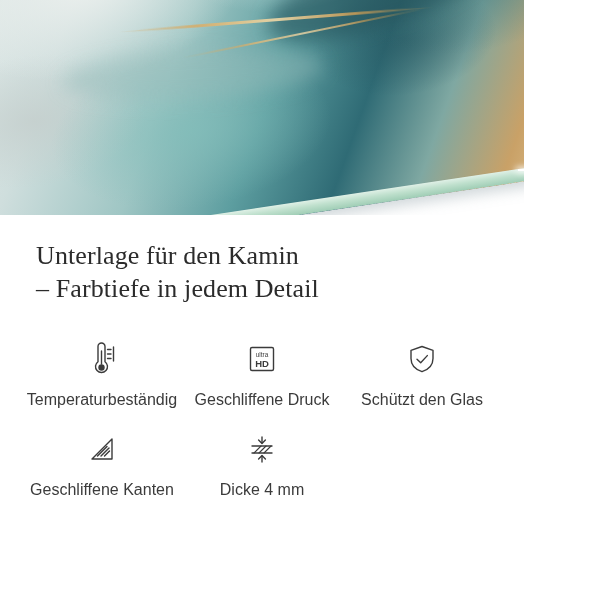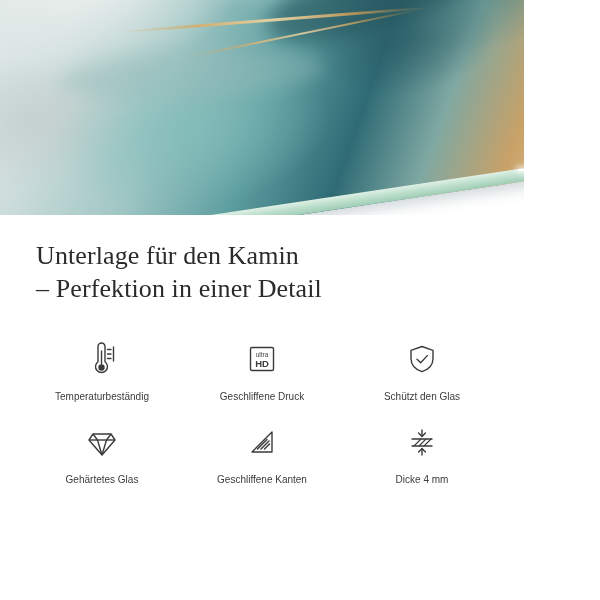--- a/index.html
+++ b/index.html
@@ -151,21 +151,21 @@
     padding: 6px 4px 4px 4px;
   }
   .feature-icon {
     height: 46px;
     display: flex;
     align-items: center;
     justify-content: center;
     margin-bottom: 8px;
   }
   .feature-label {
-    font-size: 10px;
+    font-size: 16px;
     color: #3b3b3b;
     text-align: center;
     line-height: 1.3;
   }
 </style>
 </head>
 <body>
 
 <div id="page">
 
@@ -182,21 +182,21 @@
     <div class="sparkle">
       <div class="sparkle-core"></div>
       <div class="sparkle-d1"></div>
       <div class="sparkle-d2"></div>
     </div>
   </div>
 
   <div class="content">
     <h1 class="headline">
       <span class="line">Unterlage für den Kamin</span>
-      <span class="line">– Perfektion in einer Detail</span>
+      <span class="line">– Farbtiefe in jedem Detail</span>
     </h1>
   </div>
 
   <div class="features">
 
     <div class="feature">
       <div class="feature-icon">
         <svg width="44" height="44" viewBox="0 0 44 44" fill="none" stroke="#3b3b3b" stroke-width="1.4" stroke-linecap="round">
           <path d="M18 9.5a3.5 3.5 0 0 1 7 0v15.2a6 6 0 1 1-7 0z"></path>
           <line x1="21.5" y1="14" x2="21.5" y2="27"></line>
@@ -224,33 +224,20 @@
     <div class="feature">
       <div class="feature-icon">
         <svg width="44" height="44" viewBox="0 0 44 44" fill="none" stroke="#3b3b3b" stroke-width="1.4" stroke-linecap="round" stroke-linejoin="round">
           <path d="M22 9.5l11 3.8v8.2c0 7-4.7 11.1-11 13.2-6.3-2.1-11-6.2-11-13.2v-8.2z"></path>
           <polyline points="17,22.2 20.7,25.8 27.3,18.6"></polyline>
         </svg>
       </div>
       <div class="feature-label">Schützt den Glas</div>
     </div>
 
-    <div class="feature">
-      <div class="feature-icon">
-        <svg width="44" height="44" viewBox="0 0 44 44" fill="none" stroke="#3b3b3b" stroke-width="1.4" stroke-linejoin="round">
-          <path d="M13 14h18l4 6-13 15L9 20z"></path>
-          <line x1="9" y1="20" x2="35" y2="20"></line>
-          <line x1="13" y1="14" x2="17.5" y2="20"></line>
-          <line x1="31" y1="14" x2="26.5" y2="20"></line>
-          <line x1="17.5" y1="20" x2="22" y2="35"></line>
-          <line x1="26.5" y1="20" x2="22" y2="35"></line>
-        </svg>
-      </div>
-      <div class="feature-label">Gehärtetes Glas</div>
-    </div>
 
     <div class="feature">
       <div class="feature-icon">
         <svg width="44" height="44" viewBox="0 0 44 44" fill="none" stroke="#3b3b3b" stroke-width="1.4" stroke-linecap="round" stroke-linejoin="round">
           <path d="M12 32h20V12z"></path>
           <line x1="17.5" y1="29" x2="27" y2="19.5"></line>
           <line x1="21" y1="29" x2="29" y2="21"></line>
           <line x1="24.5" y1="29" x2="29.5" y2="24"></line>
         </svg>
       </div>

